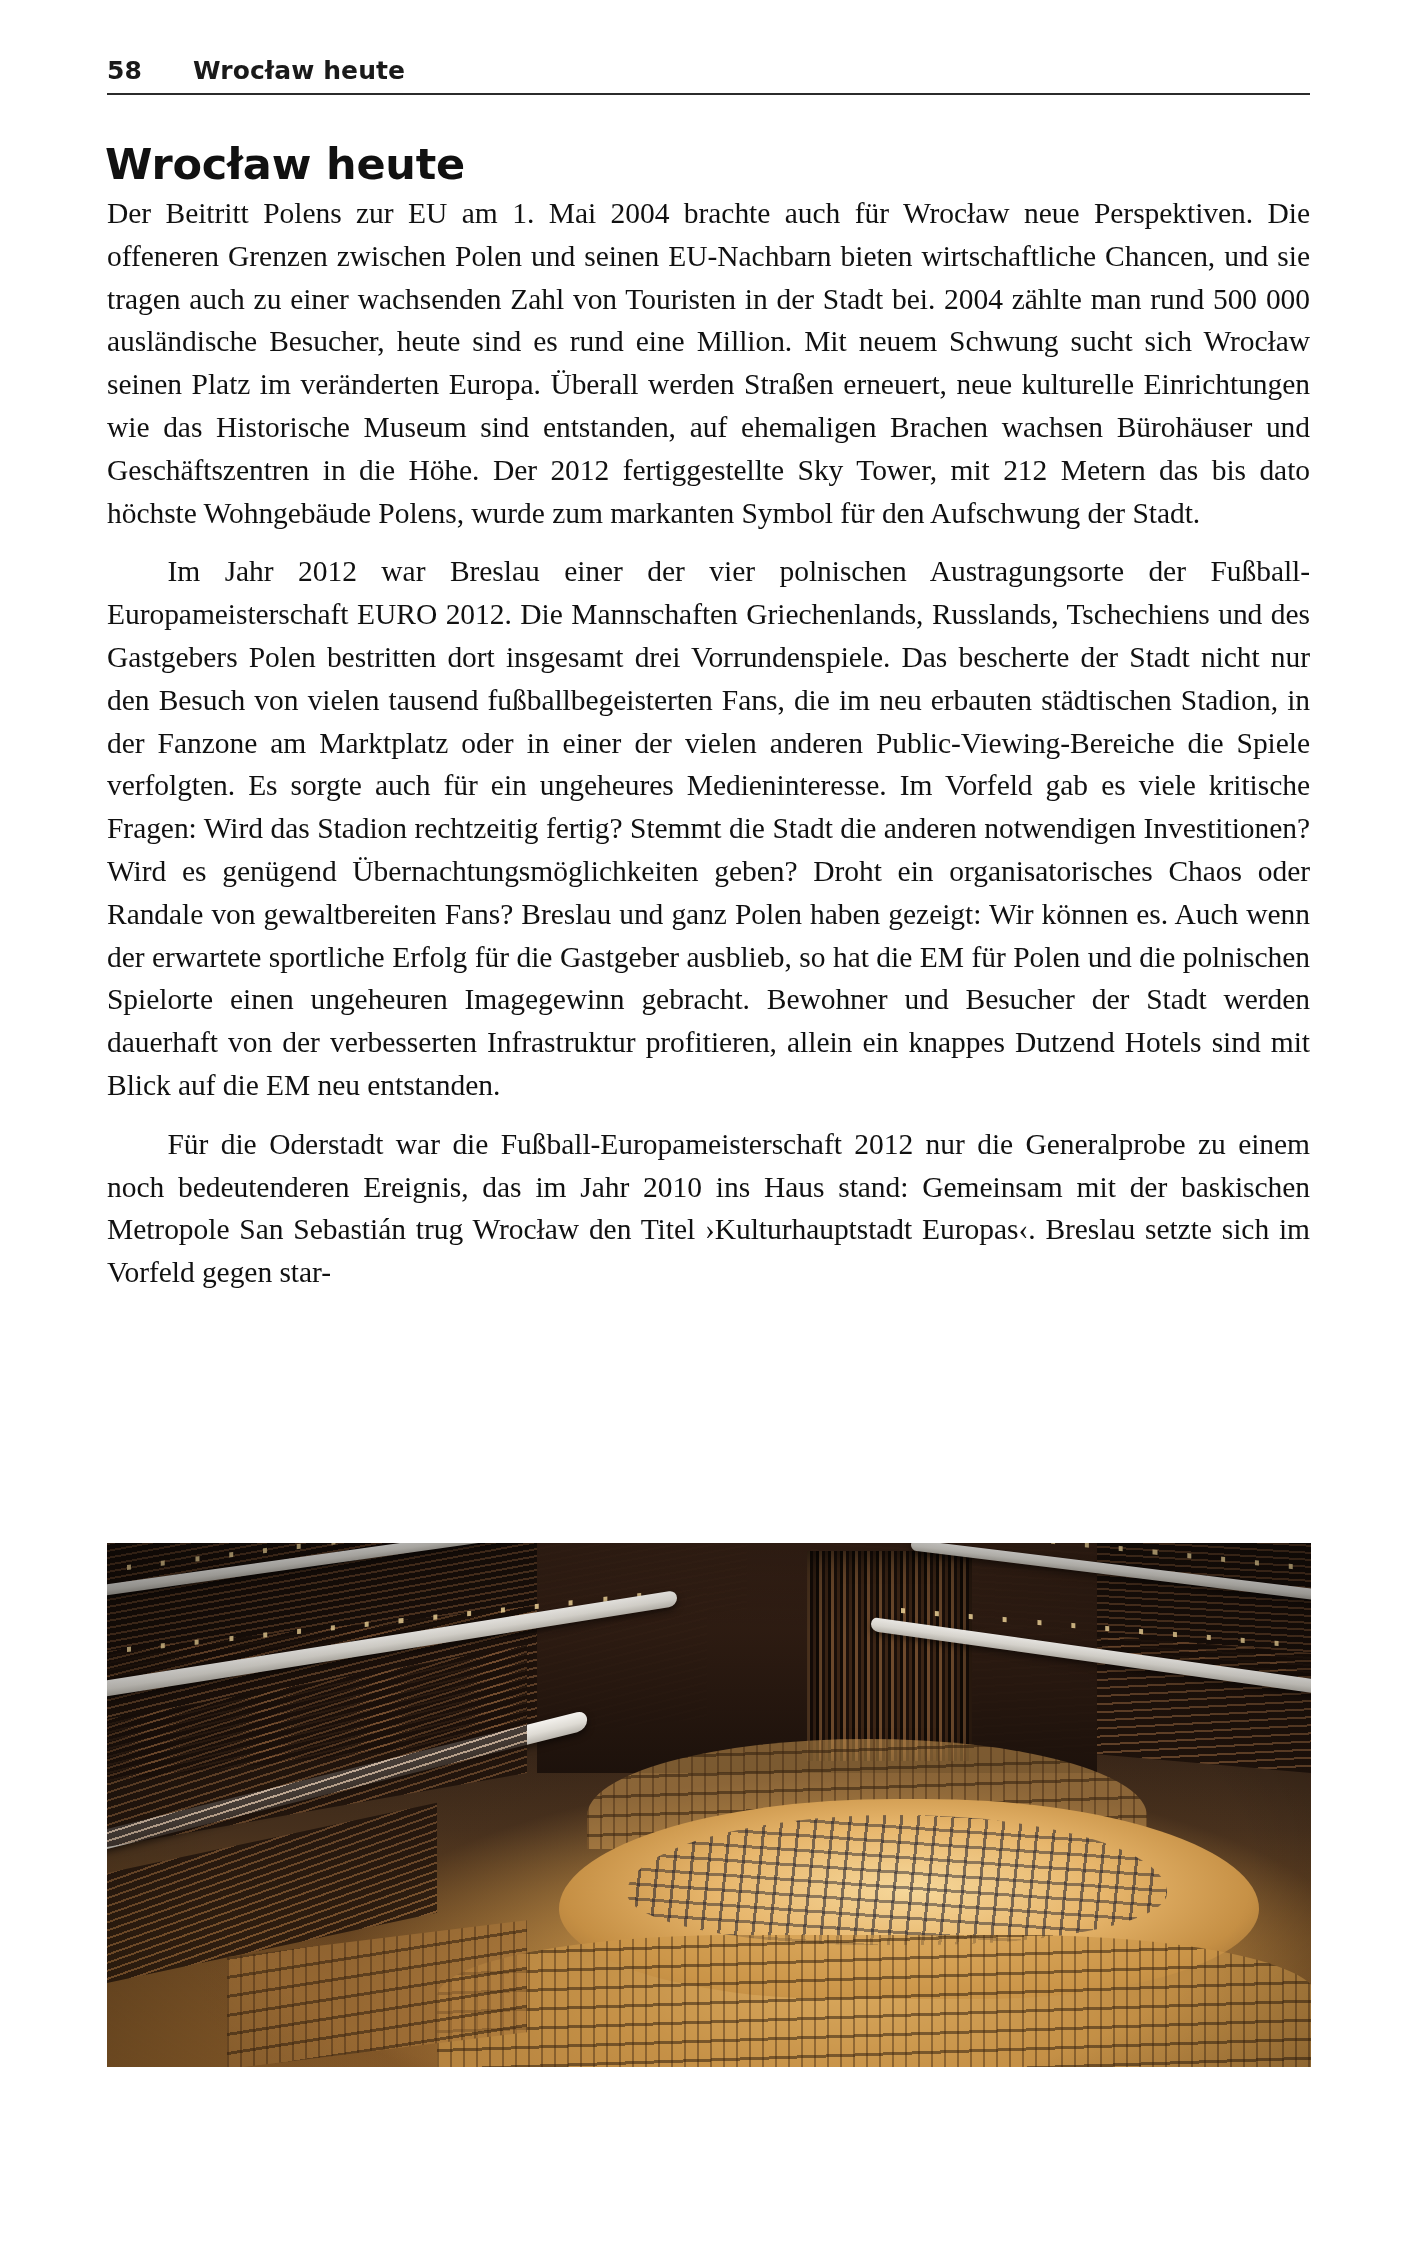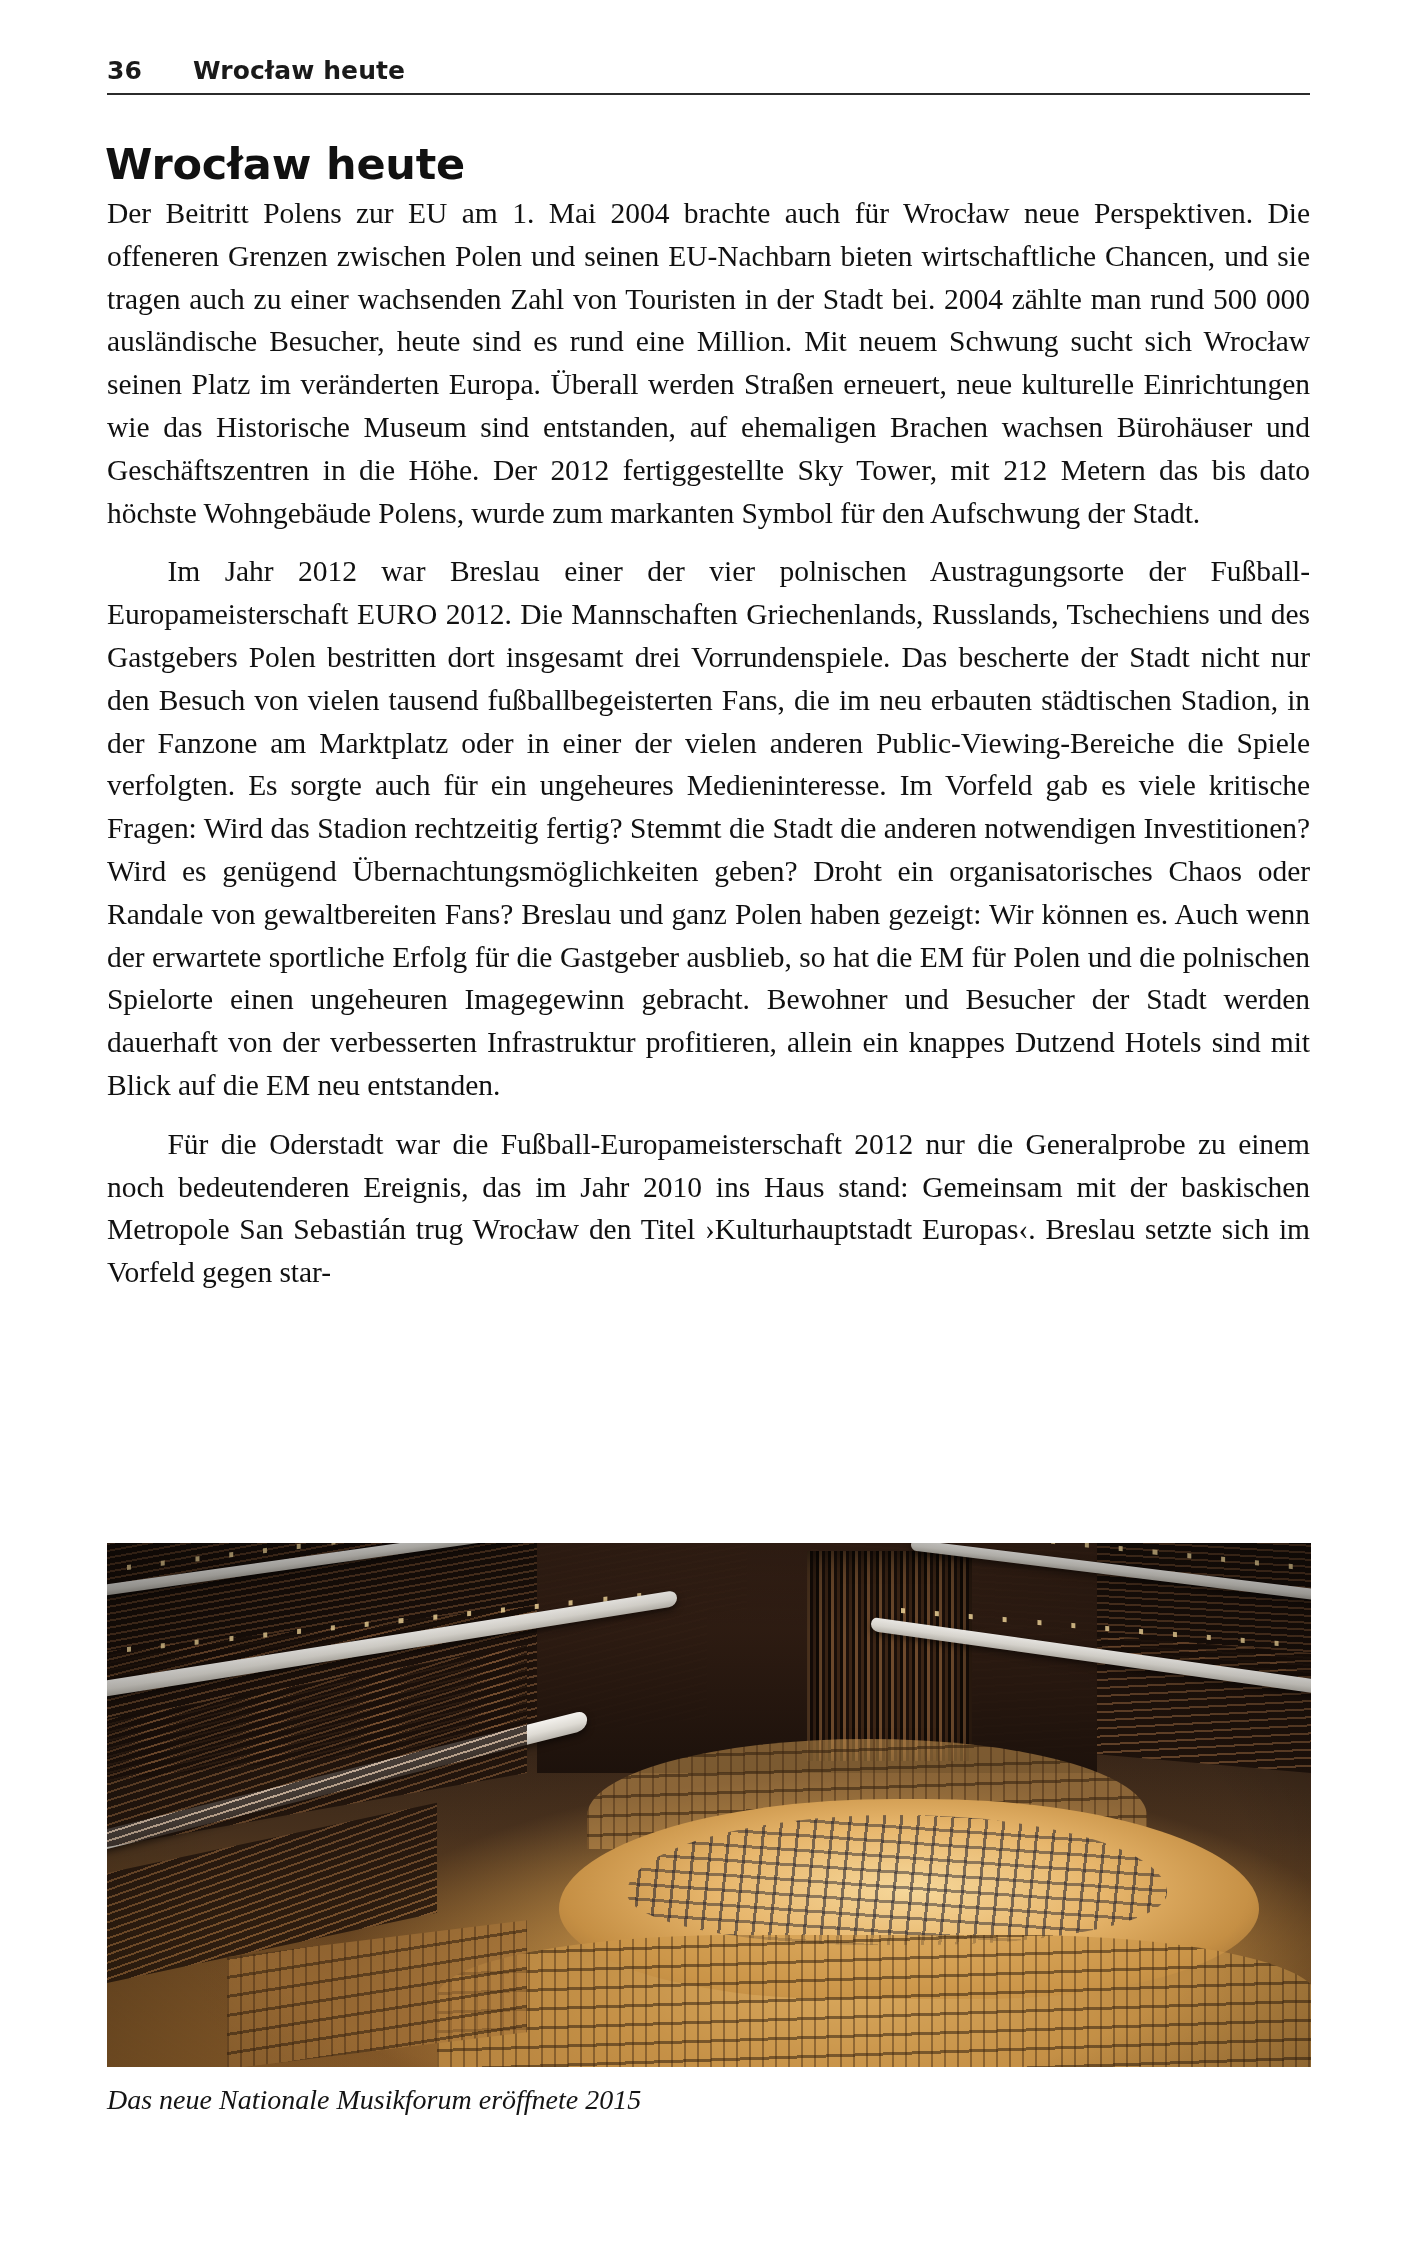--- a/index.html
+++ b/index.html
@@ -197,21 +197,21 @@
     line-height: 36px;
     color: #141414;
   }
 </style>
 </head>
 <body>
 
 <div class="page">
 
   <div class="runhead">
-    <span class="folio">36</span>
+    <span class="folio">58</span>
     <span class="rhtitle">Wrocław heute</span>
   </div>
   <div class="runhead-rule"></div>
 
   <h1 class="chapter-title">Wrocław heute</h1>
 
   <div class="body-col">
     <p class="para">Der Beitritt Polens zur EU am 1. Mai 2004 brachte auch für Wrocław neue Perspektiven. Die offeneren Grenzen zwischen Polen und seinen EU-Nachbarn bieten wirtschaftliche Chancen, und sie tragen auch zu einer wachsenden Zahl von Touristen in der Stadt bei. 2004 zählte man rund 500 000 ausländische Besucher, heute sind es rund eine Million. Mit neuem Schwung sucht sich Wrocław seinen Platz im veränderten Europa. Überall werden Straßen erneuert, neue kulturelle Einrichtungen wie das Historische Museum sind entstanden, auf ehemaligen Brachen wachsen Bürohäuser und Geschäftszentren in die Höhe. Der 2012 fertiggestellte Sky Tower, mit 212 Metern das bis dato höchste Wohngebäude Polens, wurde zum markanten Symbol für den Aufschwung der Stadt.</p>
     <p class="para indent">Im Jahr 2012 war Breslau einer der vier polnischen Austragungsorte der Fußball-Europameisterschaft EURO 2012. Die Mannschaften Griechenlands, Russlands, Tschechiens und des Gastgebers Polen bestritten dort insgesamt drei Vorrundenspiele. Das bescherte der Stadt nicht nur den Besuch von vielen tausend fußballbegeisterten Fans, die im neu erbauten städtischen Stadion, in der Fanzone am Marktplatz oder in einer der vielen anderen Public-Viewing-Bereiche die Spiele verfolgten. Es sorgte auch für ein ungeheures Medieninteresse. Im Vorfeld gab es viele kritische Fragen: Wird das Stadion rechtzeitig fertig? Stemmt die Stadt die anderen notwendigen Investitionen? Wird es genügend Übernachtungsmöglichkeiten geben? Droht ein organisatorisches Chaos oder Randale von gewaltbereiten Fans? Breslau und ganz Polen haben gezeigt: Wir können es. Auch wenn der erwartete sportliche Erfolg für die Gastgeber ausblieb, so hat die EM für Polen und die polnischen Spielorte einen ungeheuren Imagegewinn gebracht. Bewohner und Besucher der Stadt werden dauerhaft von der verbesserten Infrastruktur profitieren, allein ein knappes Dutzend Hotels sind mit Blick auf die EM neu entstanden.</p>
     <p class="para indent">Für die Oderstadt war die Fußball-Europameisterschaft 2012 nur die Generalprobe zu einem noch bedeutenderen Ereignis, das im Jahr 2010 ins Haus stand: Gemeinsam mit der baskischen Metropole San Sebastián trug Wrocław den Titel ›Kulturhauptstadt Europas‹. Breslau setzte sich im Vorfeld gegen star-</p>
@@ -251,15 +251,14 @@
 
       <div class="ph-orch" style="left:520px; top:272px; width:540px; height:130px;"></div>
 
       <div class="ph-seats" style="left:330px; top:392px; width:880px; height:135px; background-color:rgba(205,152,74,0.62); border-radius:34% 34% 0 0 / 46% 46% 0 0;"></div>
       <div class="ph-seats" style="left:120px; top:414px; width:300px; height:112px; background-color:rgba(168,118,58,0.62); transform:skewY(-7deg); transform-origin:left top;"></div>
 
       <div class="ph-vig"></div>
     </div>
   </figure>
 
-  <div class="caption">Das neue Nationale Musikforum eröffnete 2015</div>
 
 </div>
 
 </body></html>

